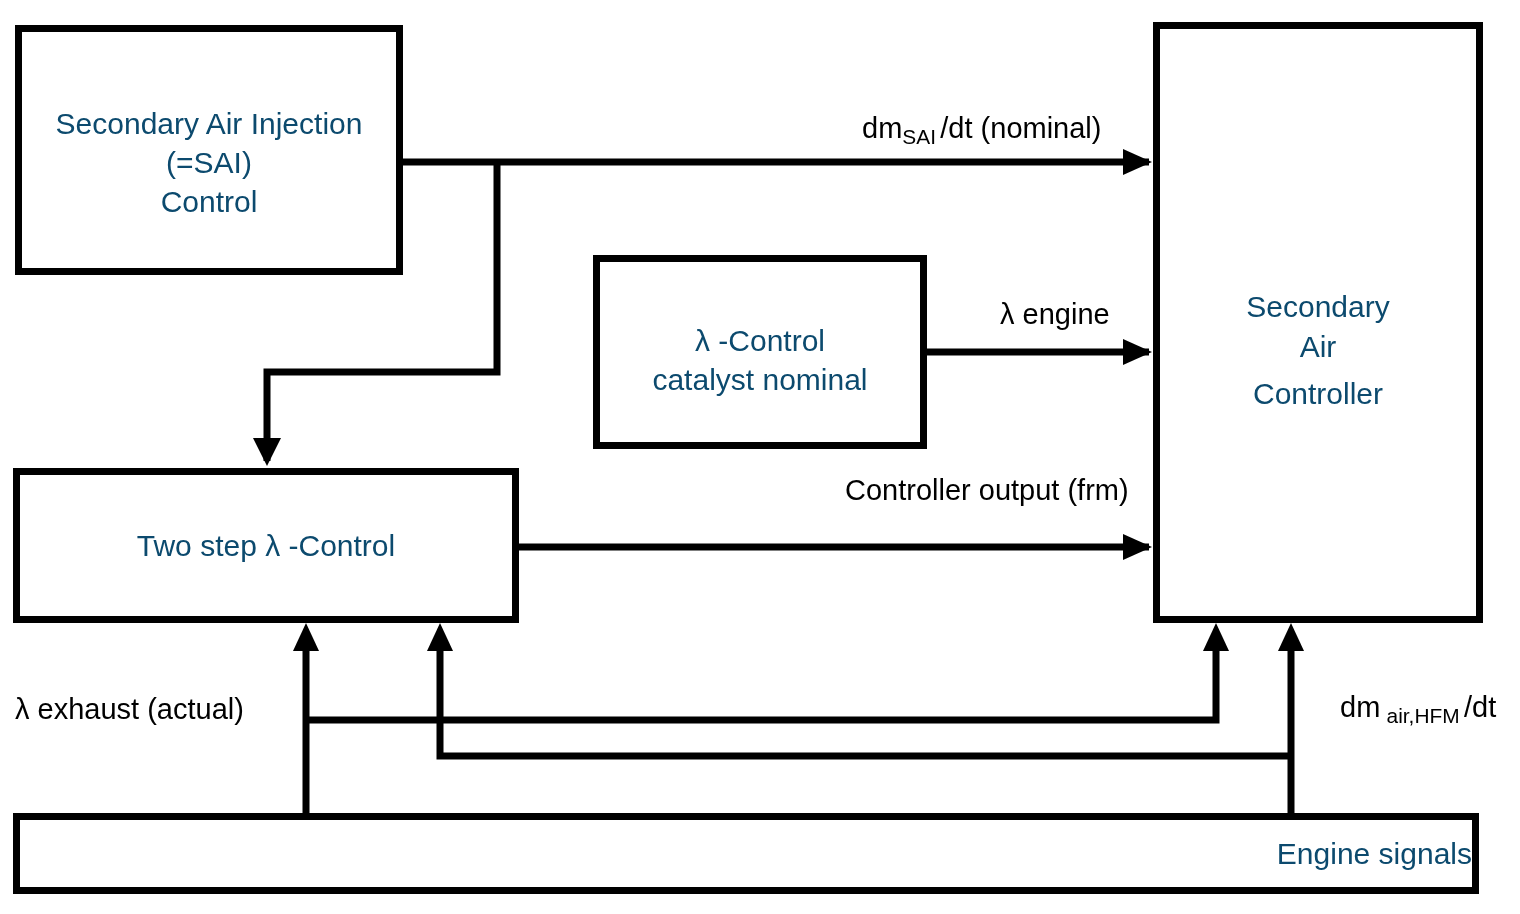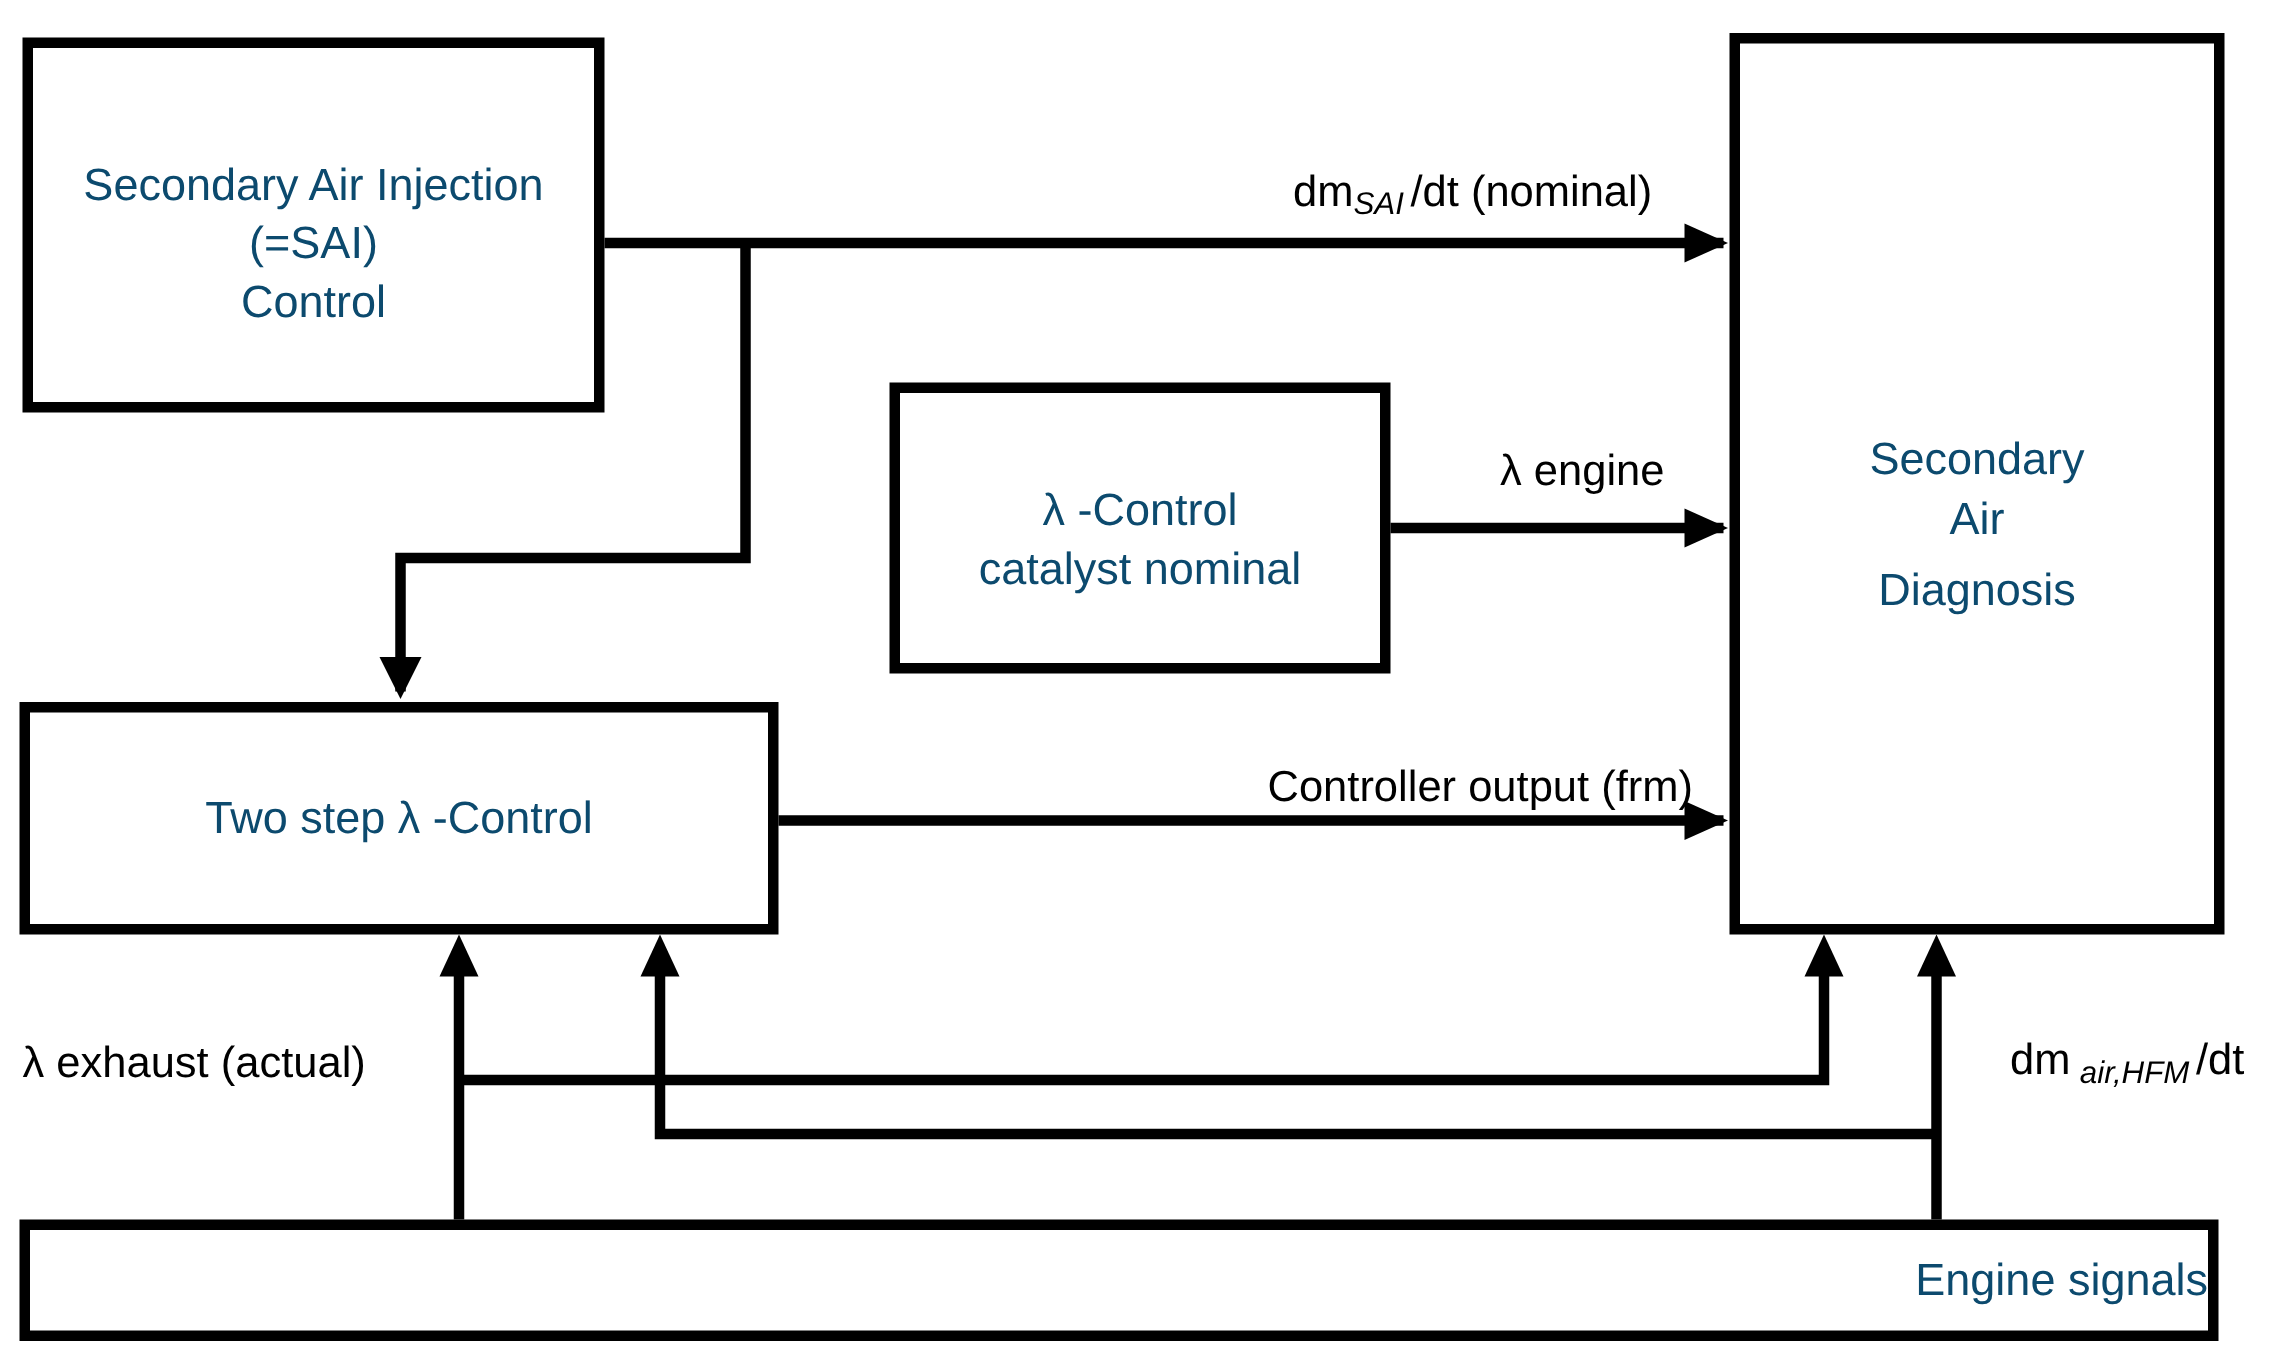--- a/index.html
+++ b/index.html
@@ -46,27 +46,26 @@
   .diag-gap { margin-top: 6px; }
   .wire-label {
     position: absolute;
     font-size: 29px;
     line-height: 1.15;
     white-space: nowrap;
     color: #000000;
   }
   .lbl-dm-sai          { left: 862px;  top: 112px; }
   .lbl-lambda-engine   { left: 1000px; top: 298px; }
-  .lbl-controller-out  { left: 845px;  top: 509px; }
+  .lbl-controller-out  { left: 845px;  top: 474px; }
   .lbl-lambda-exhaust  { left: 15px;   top: 693px; }
   .lbl-dm-air-hfm      { left: 1300px; top: 691px; margin-left: 40px; }
   .sub {
     font-size: 0.72em;
     vertical-align: -0.28em;
-    font-style: italic;
   }
   .sub-gap { margin-left: 0.30em; }
   .rest-gap { margin-left: 0.15em; }
 </style>
 </head>
 <body>
 
 <div class="diagram">
 
   <svg class="wires" viewBox="0 0 1520 914" xmlns="http://www.w3.org/2000/svg">
@@ -99,21 +98,21 @@
   </div>
 
   <div class="box box-lambda-cat">
     <span>λ -Control</span>
     <span>catalyst nominal</span>
   </div>
 
   <div class="box box-diagnosis">
     <span>Secondary</span>
     <span>Air</span>
-    <span class="diag-gap">Diagnosis</span>
+    <span class="diag-gap">Controller</span>
   </div>
 
   <div class="box box-two-step">
     <span>Two step λ -Control</span>
   </div>
 
   <div class="box box-engine">
     <span>Engine signals</span>
   </div>
 

